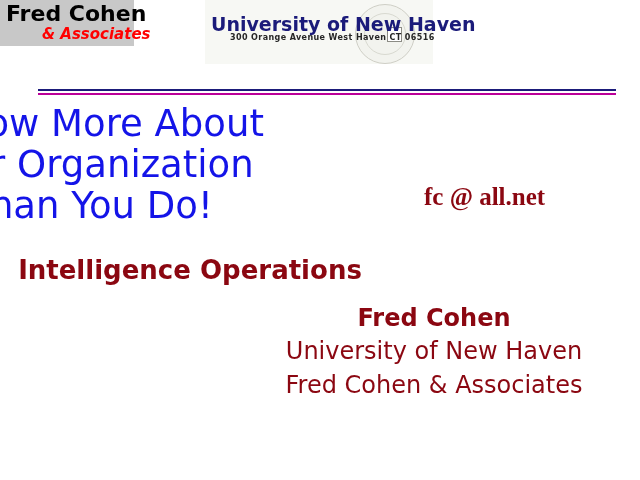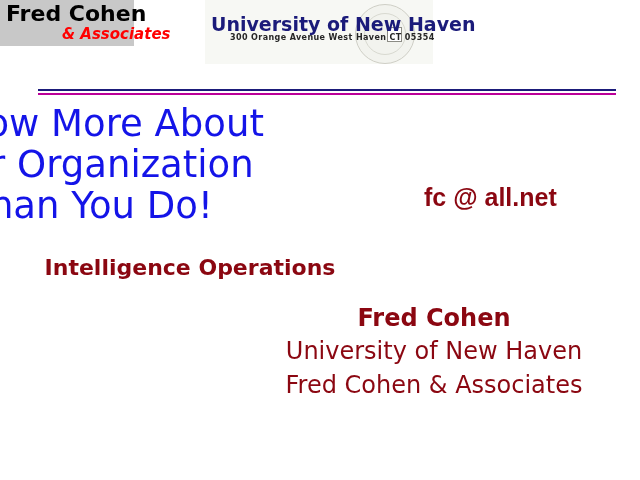--- a/index.html
+++ b/index.html
@@ -41,21 +41,20 @@
     position: absolute;
     left: 42px;
     top: 25px;
     font-family: "DejaVu Sans", sans-serif;
     font-size: 15px;
     font-weight: bold;
     font-style: italic;
     color: #ff0000;
     white-space: nowrap;
     z-index: 3;
-    margin-left: 20px;
   }
 
   
   #unh-logo {
     position: absolute;
     left: 205px;
     top: 0px;
     width: 228px;
     height: 64px;
     background: #f7f8f4;
@@ -150,32 +149,32 @@
   #title .tline { display: block; }
 
   
   #subtitle {
     position: absolute;
     left: 0px;
     top: 255px;
     width: 380px;
     text-align: center;
     font-family: "DejaVu Sans", sans-serif;
-    font-size: 22px;
+    font-size: 26px;
     font-weight: bold;
     color: #8b0711;
     white-space: nowrap;
   }
 
   
   #contact {
     position: absolute;
     left: 424px;
     top: 180px;
-    font-family: Liberation Sans, sans-serif;
+    font-family: Liberation Serif, serif;
     font-size: 25px;
     line-height: 34px;
     font-weight: bold;
     color: #8b0711;
     white-space: nowrap;
   }
   #contact span { display: block; }
 
   
   #author {
@@ -209,21 +208,21 @@
 
   <div id="fc-logo"></div>
   <div id="fc-logo-name">Fred Cohen</div>
   <div id="fc-logo-assoc">&amp; Associates</div>
 
   <div id="unh-logo"></div>
   <div id="unh-seal"></div>
   <div id="unh-seal-inner"></div>
   <div id="unh-seal-shield"></div>
   <div id="unh-name">University of New Haven</div>
-  <div id="unh-addr">300 Orange Avenue  West Haven CT  05354</div>
+  <div id="unh-addr">300 Orange Avenue  West Haven CT  06516</div>
 
   <div id="rule-blue"></div>
   <div id="rule-magenta"></div>
 
   <div id="title">
     <span class="tline">I Know More About</span>
     <span class="tline">Your Organization</span>
     <span class="tline">Than You Do!</span>
   </div>
 

